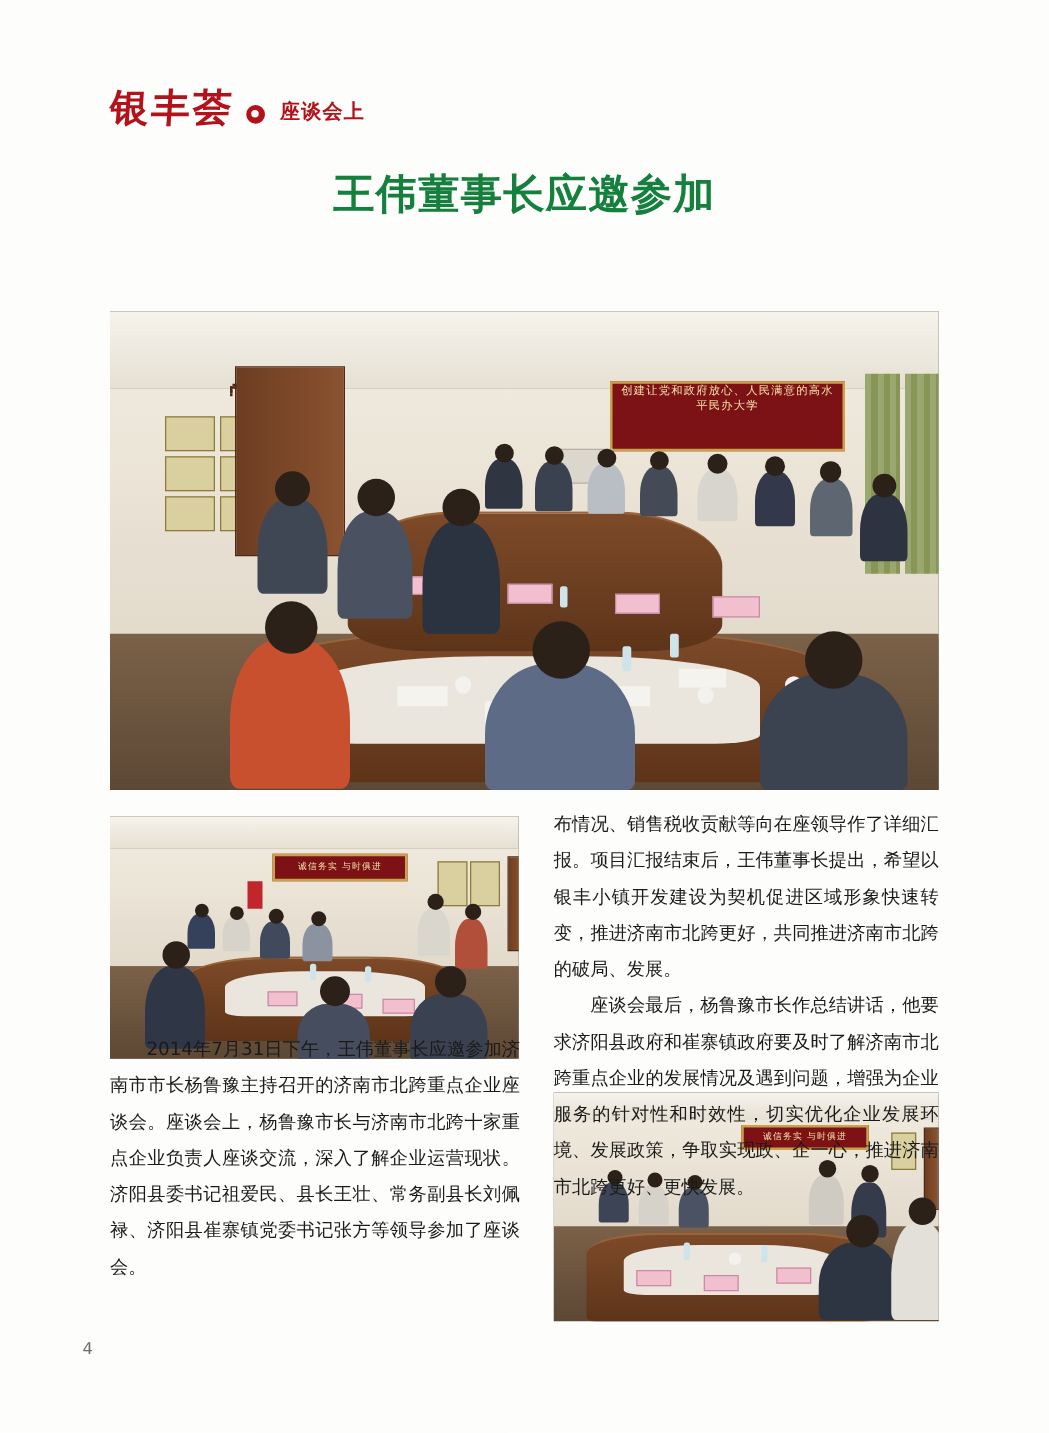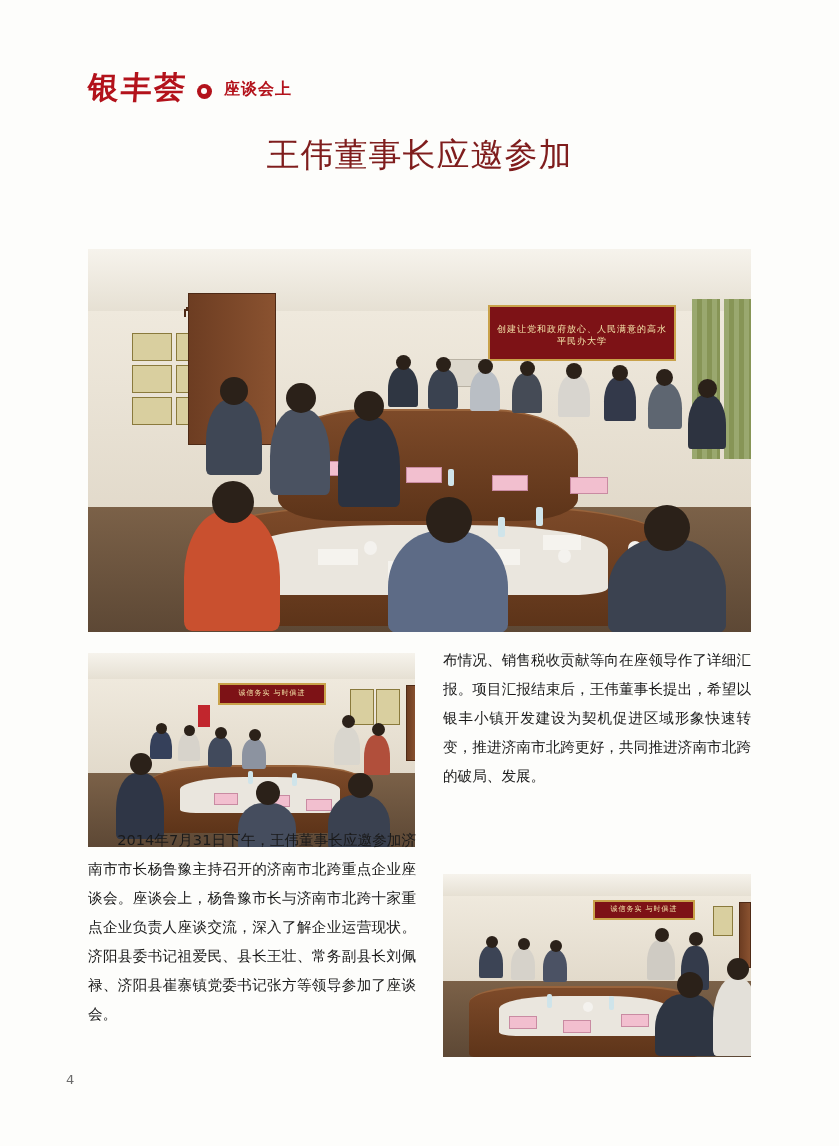--- a/index.html
+++ b/index.html
@@ -68,24 +68,24 @@
   
   .title-block {
     position: absolute;
     left: 0;
     right: 0;
     top: 131px;
     text-align: center;
   }
   .title-line {
     font-family: "DejaVu Sans", "Liberation Sans", sans-serif;
-    font-weight: normal;
+    font-weight: bold;
     font-size: 33px;
     line-height: 47px;
-    color: #7f1d1d;
+    color: #15803d;
     letter-spacing: 1px;
   }
 
   
   .photo {
     position: absolute;
     overflow: hidden;
     background: #6e6a62;
   }
 
@@ -120,21 +120,21 @@
     background: linear-gradient(#f6f3ec, #e6e0d3);
     border-bottom: 1px solid #d6cdbb;
   }
   .banner {
     position: absolute;
     background: #7d1216;
     border: 2px solid #c9a24a;
     color: #f3e2a8;
     font-size: 9px;
     line-height: 1.35;
-    padding: 16px 7px;
+    padding: 0 7px;
     box-sizing: border-box;
     text-align: center;
     letter-spacing: 1px;
     font-family: "DejaVu Serif", "Liberation Serif", serif;
   }
   .frame {
     position: absolute;
     background: #d9cf9f;
     border: 1px solid #8a7a3c;
   }
@@ -397,16 +397,17 @@
     <div class="person" style="left:270px;top:104px;width:46px;height:78px;background:#e3e0d9;"></div>
     <div class="head" style="left:284px;top:84px;width:22px;height:22px;"></div>
   </div>
 
   <div class="col" id="col-left-text">
     <p class="indent">2014年7月31日下午，王伟董事长应邀参加济南市市长杨鲁豫主持召开的济南市北跨重点企业座谈会。座谈会上，杨鲁豫市长与济南市北跨十家重点企业负责人座谈交流，深入了解企业运营现状。济阳县委书记祖爱民、县长王壮、常务副县长刘佩禄、济阳县崔寨镇党委书记张方等领导参加了座谈会。</p>
   </div>
 
   <div class="col" id="col-right-text">
     <p>布情况、销售税收贡献等向在座领导作了详细汇报。项目汇报结束后，王伟董事长提出，希望以银丰小镇开发建设为契机促进区域形象快速转变，推进济南市北跨更好，共同推进济南市北跨的破局、发展。</p>
+    <p class="indent">座谈会最后，杨鲁豫市长作总结讲话，他要求济阳县政府和崔寨镇政府要及时了解济南市北跨重点企业的发展情况及遇到问题，增强为企业服务的针对性和时效性，切实优化企业发展环境、发展政策，争取实现政、企一心，推进济南市北跨更好、更快发展。</p>
   </div>
 
   <div class="page-number">4</div>
 </div>
 
 </body></html>

